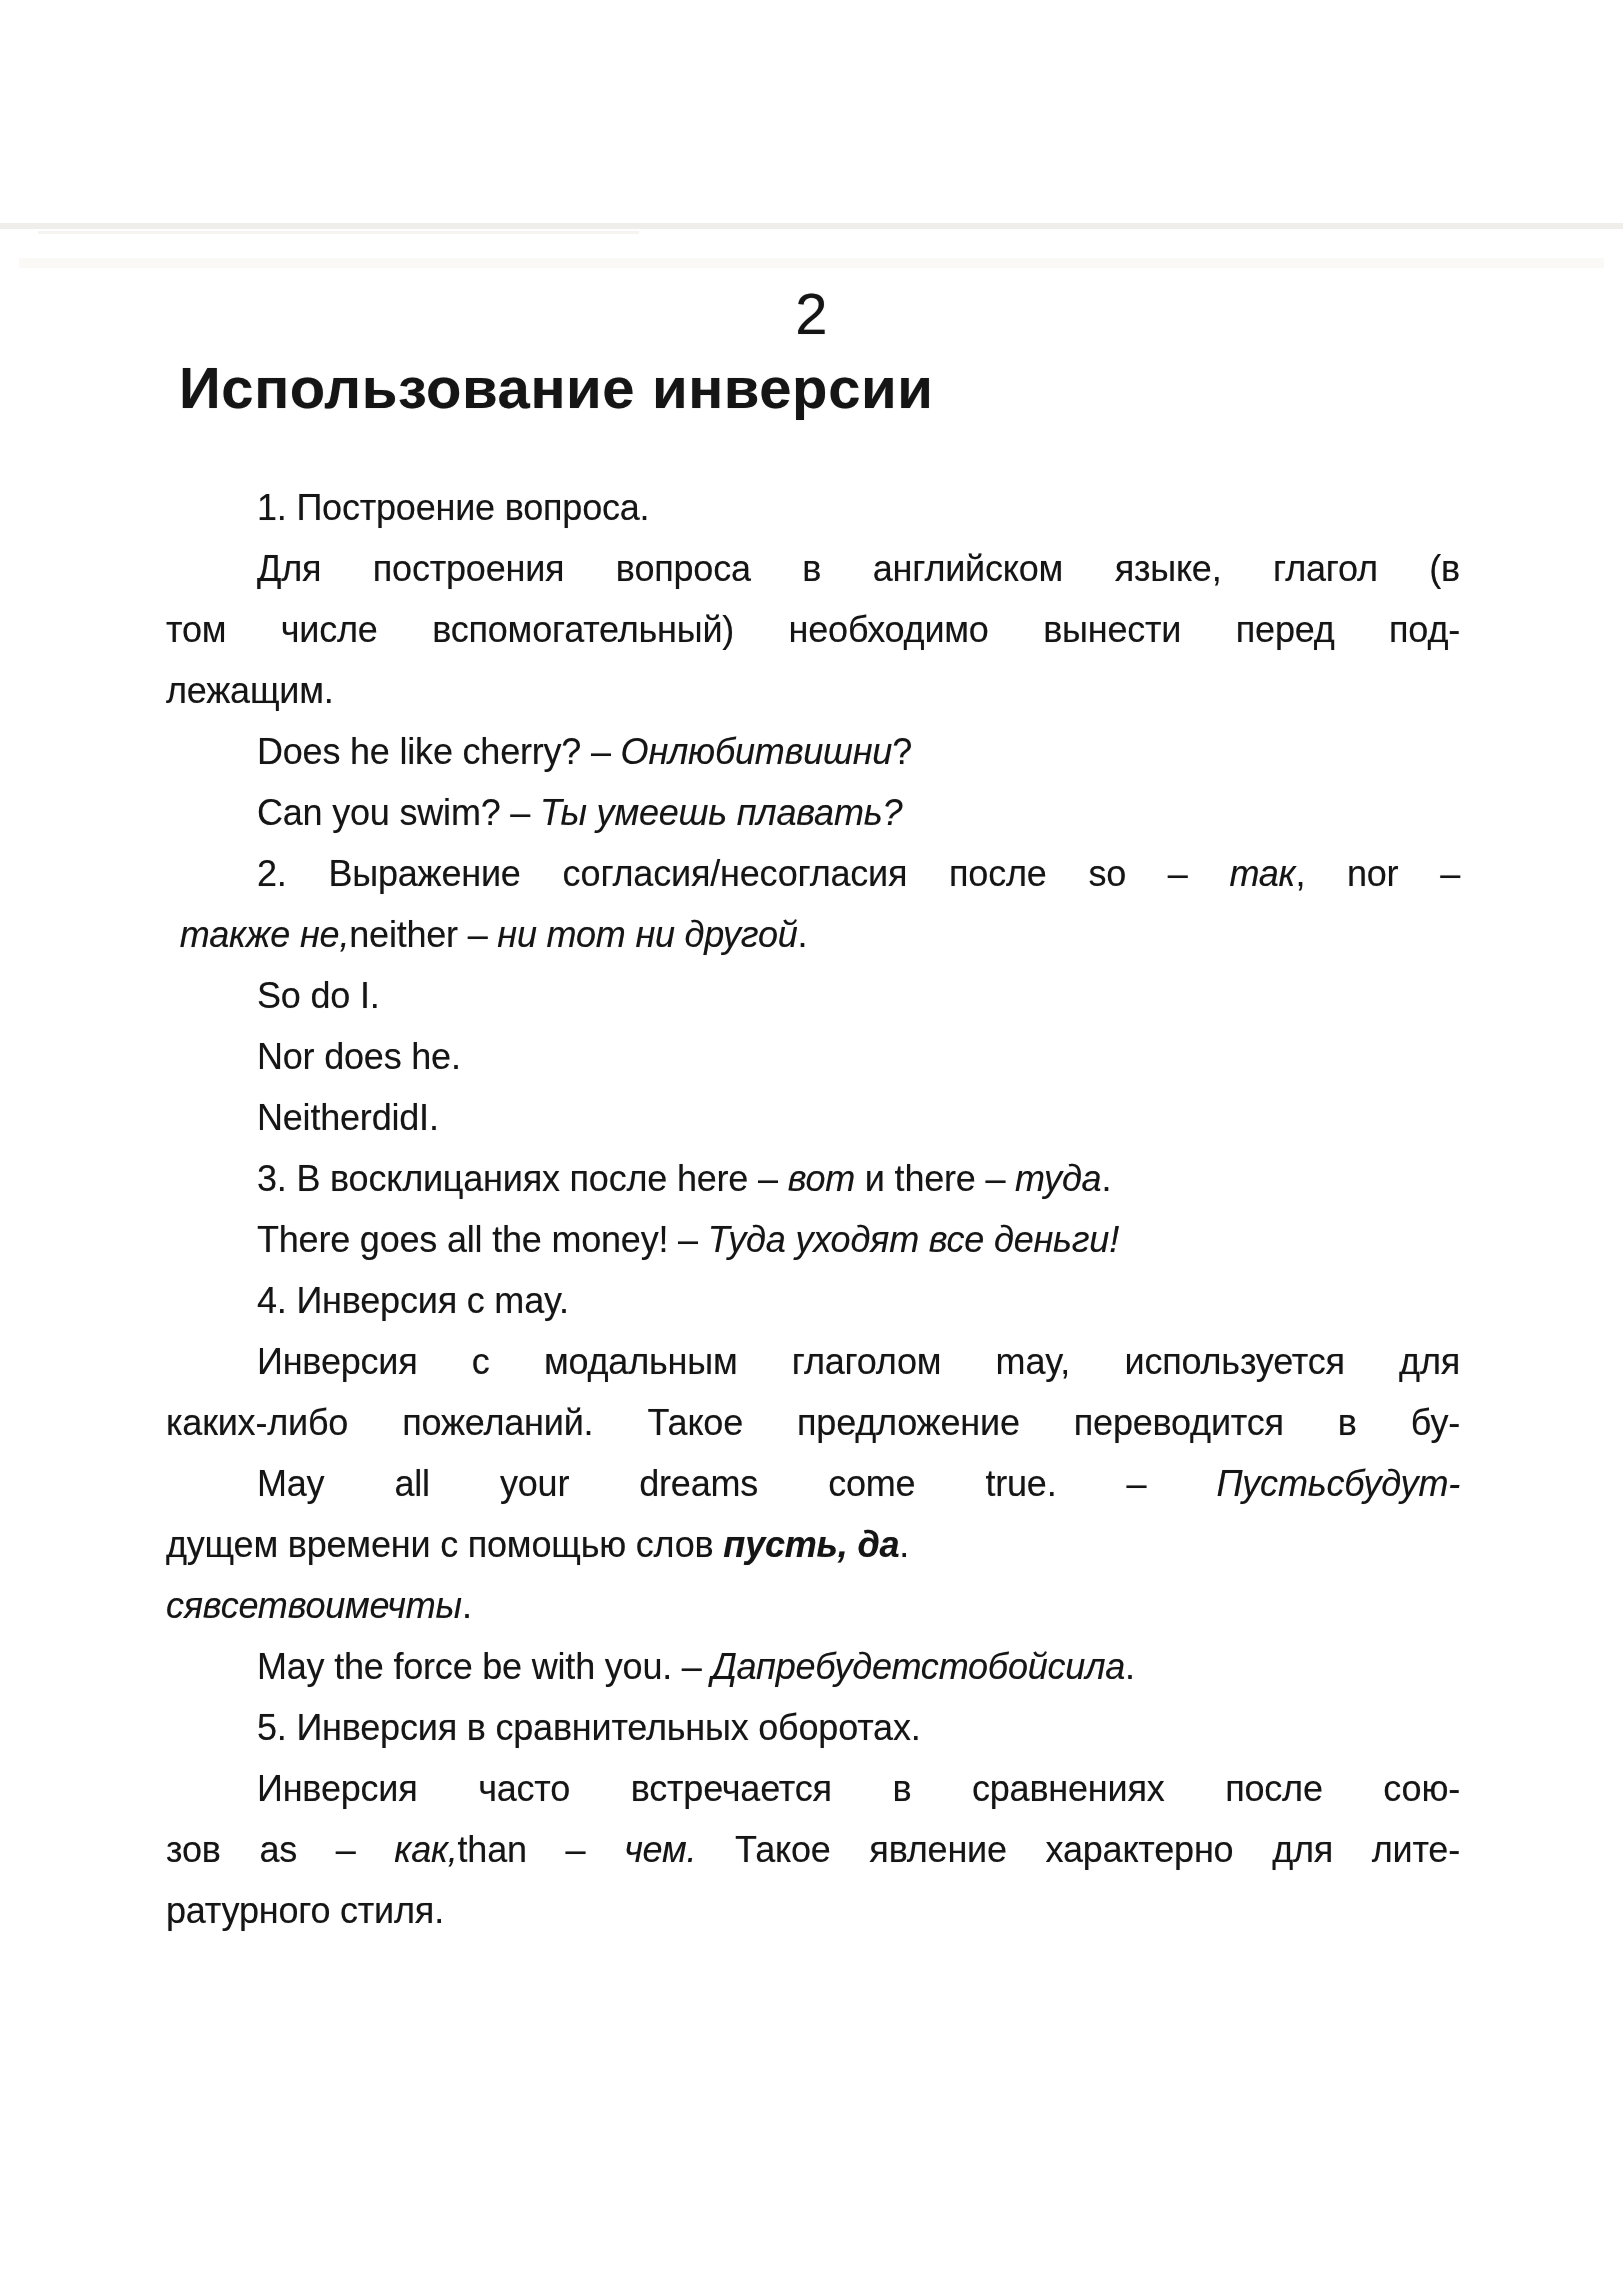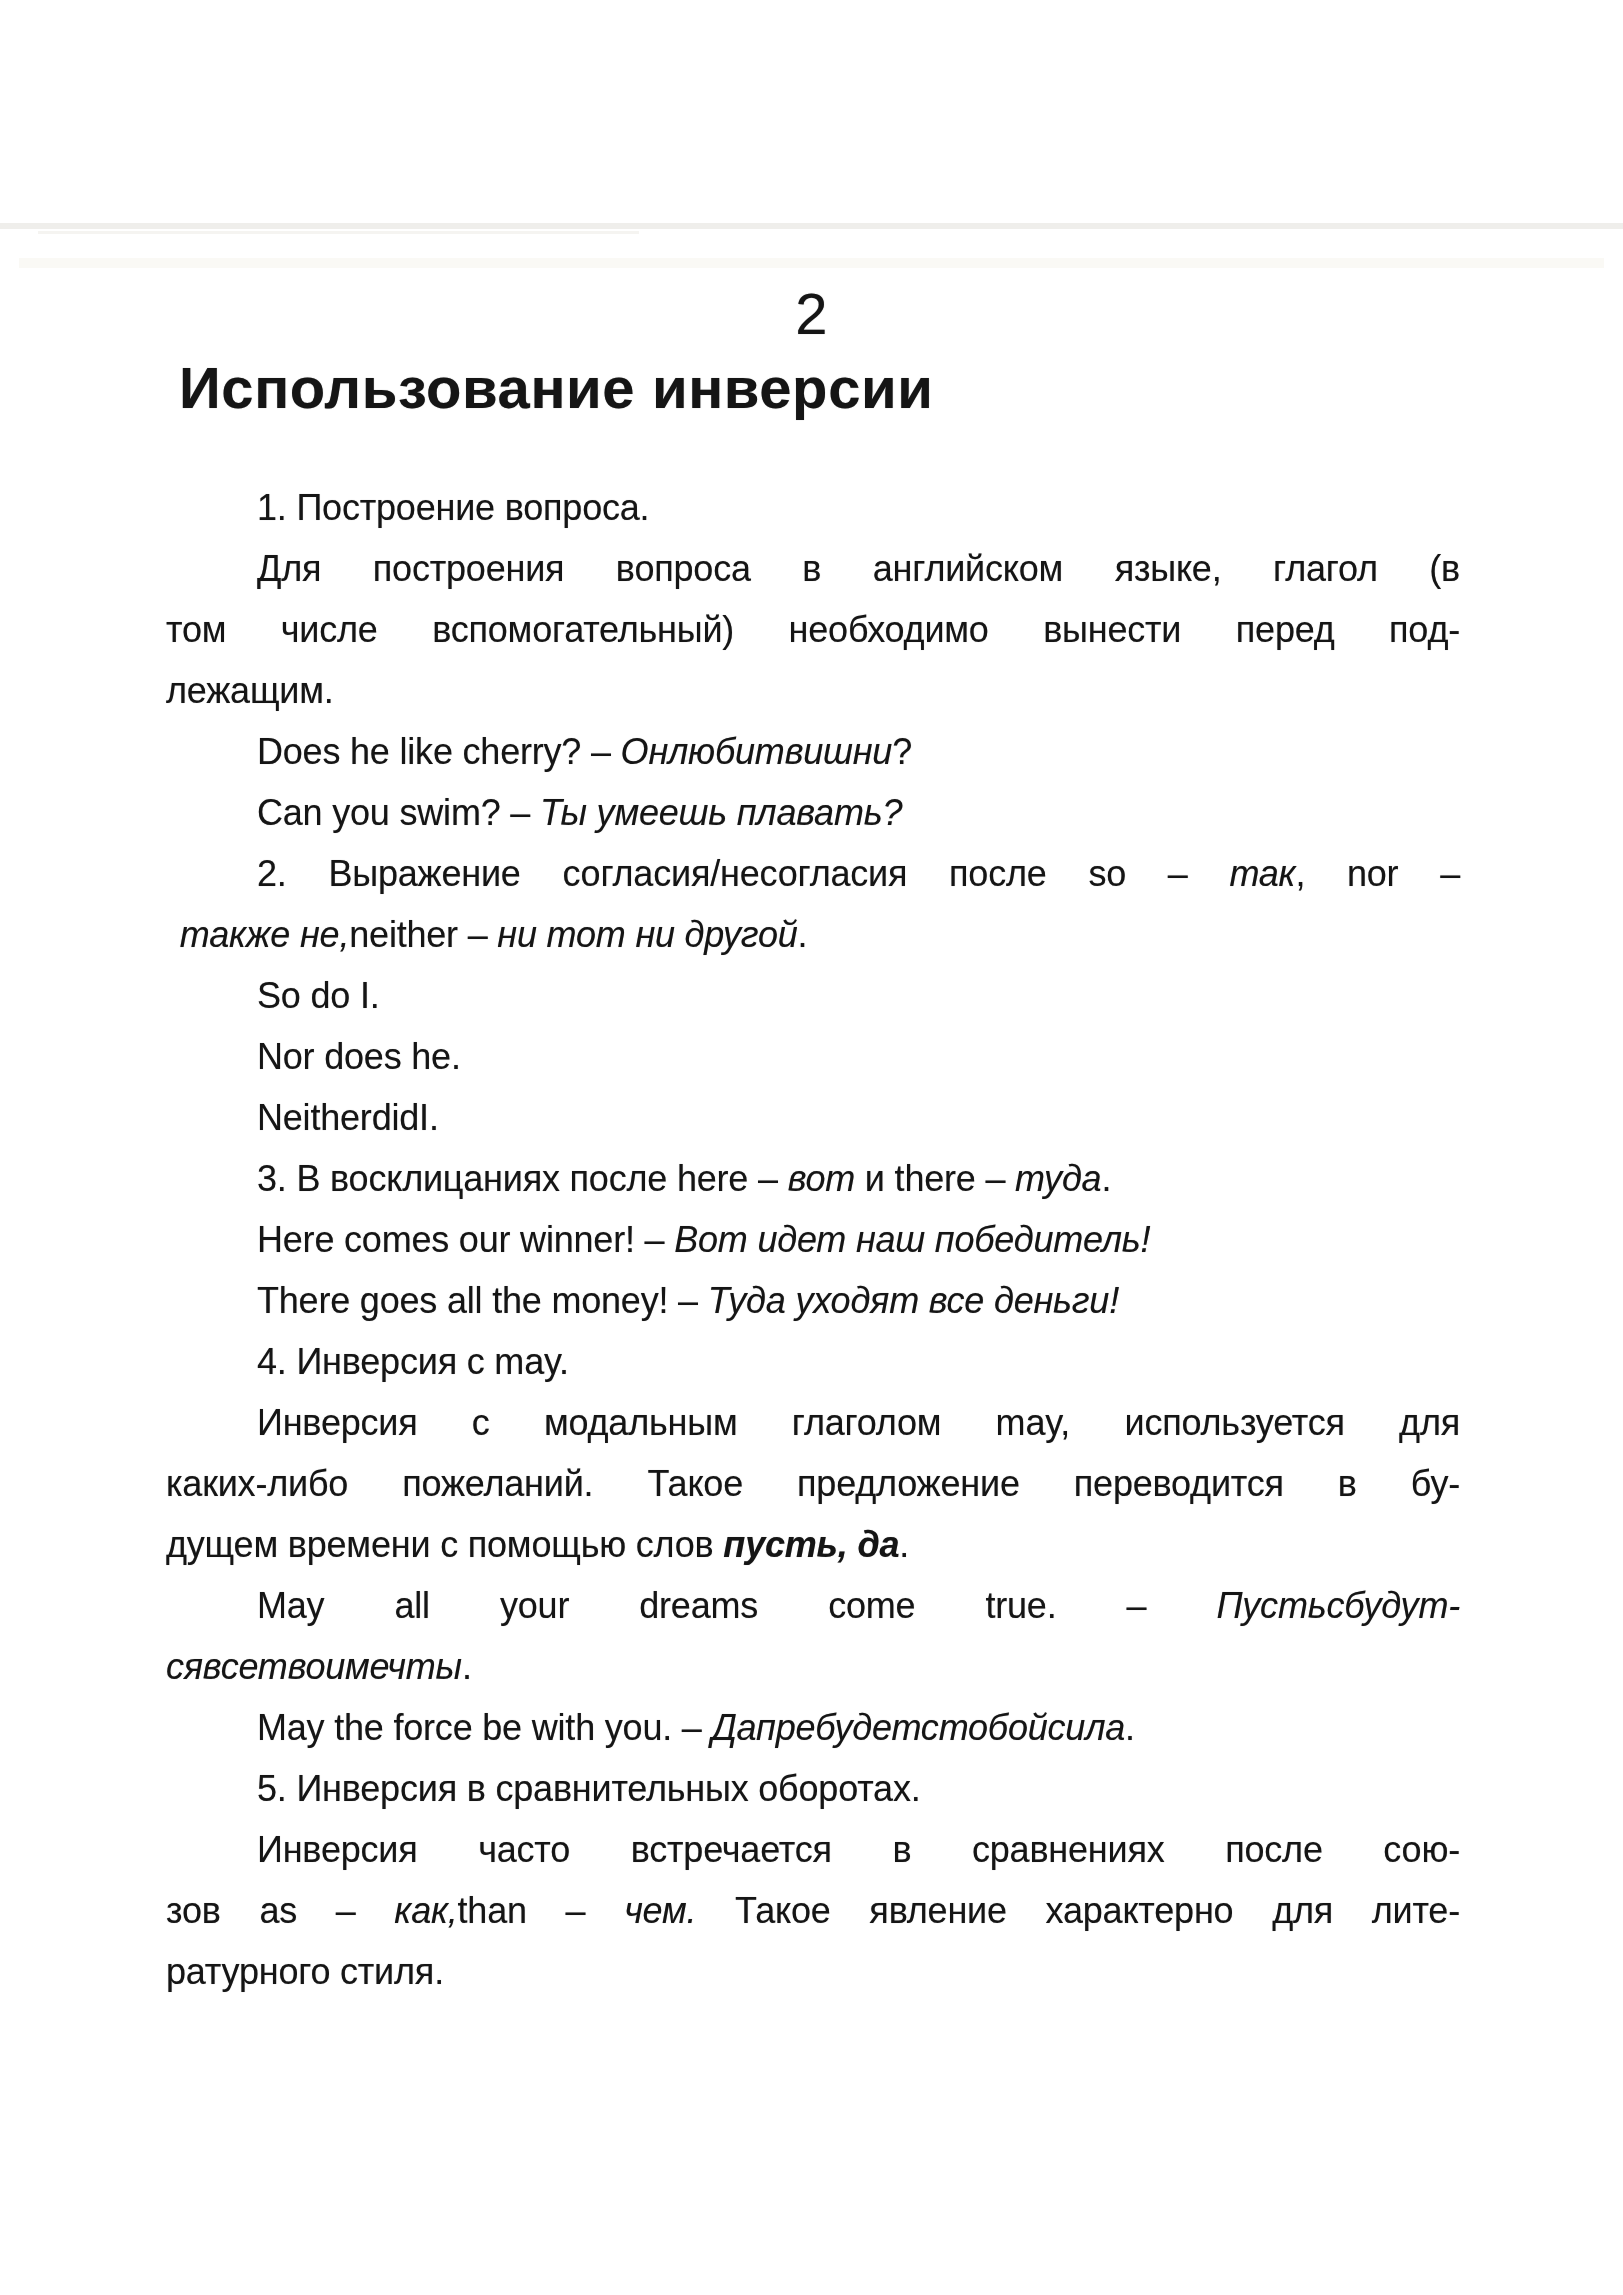--- a/index.html
+++ b/index.html
@@ -51,27 +51,26 @@
     <div class="line jl"><span>том числе вспомогательный) необходимо вынести перед под-</span></div>
     <div class="line"><span>лежащим.</span></div>
     <div class="line ind"><span class="seg-b">Does he like cherry?</span><span> – </span><span class="seg-i">Онлюбитвишни</span><span>?</span></div>
     <div class="line ind"><span class="seg-b">Can you swim?</span><span> – </span><span class="seg-i">Ты умеешь плавать?</span></div>
     <div class="line jl ind"><span>2. Выражение согласия/несогласия после </span><span class="seg-b">so</span><span> – </span><span class="seg-i">так</span><span>, </span><span class="seg-b">nor</span><span> –</span></div>
     <div class="line si"><span class="seg-i">также не,</span><span class="seg-b">neither</span><span> – </span><span class="seg-i">ни тот ни другой</span><span>.</span></div>
     <div class="line ind"><span class="seg-b">So do I.</span></div>
     <div class="line ind"><span class="seg-b">Nor does he.</span></div>
     <div class="line ind"><span class="seg-b">NeitherdidI</span><span>.</span></div>
     <div class="line ind"><span>3. В восклицаниях после </span><span class="seg-b">here</span><span> – </span><span class="seg-i">вот</span><span> и </span><span class="seg-b">there</span><span> – </span><span class="seg-i">туда</span><span>.</span></div>
-    <div class="line ind"><span class="seg-b">Here comes our winner!</span><span> – </span><span class="seg-i">Вот идет наш победитель!</span></div>
     <div class="line ind"><span class="seg-b">There goes all the money!</span><span> – </span><span class="seg-i">Туда уходят все деньги!</span></div>
     <div class="line ind"><span>4. Инверсия с </span><span class="seg-b">may</span><span>.</span></div>
     <div class="line jl ind"><span>Инверсия с модальным глаголом </span><span class="seg-b">may</span><span>, используется для</span></div>
     <div class="line jl"><span>каких-либо пожеланий. Такое предложение переводится в бу-</span></div>
+    <div class="line jl ind"><span class="seg-b">May all your dreams come true.</span><span> – </span><span class="seg-i">Пустьсбудут-</span></div>
     <div class="line"><span>дущем времени с помощью слов </span><span class="seg-bi">пусть, да</span><span>.</span></div>
-    <div class="line jl ind"><span class="seg-b">May all your dreams come true.</span><span> – </span><span class="seg-i">Пустьсбудут-</span></div>
     <div class="line"><span class="seg-i">сявсетвоимечты</span><span>.</span></div>
     <div class="line ind"><span class="seg-b">May the force be with you.</span><span> – </span><span class="seg-i">Дапребудетстобойсила</span><span>.</span></div>
     <div class="line ind"><span>5. Инверсия в сравнительных оборотах.</span></div>
     <div class="line jl ind"><span>Инверсия часто встречается в сравнениях после сою-</span></div>
     <div class="line jl"><span>зов </span><span class="seg-b">as</span><span> – </span><span class="seg-i">как,</span><span class="seg-b">than</span><span> – </span><span class="seg-i">чем.</span><span> Такое явление характерно для лите-</span></div>
     <div class="line"><span>ратурного стиля.</span></div>
   </div>
 
 
 </body></html>

